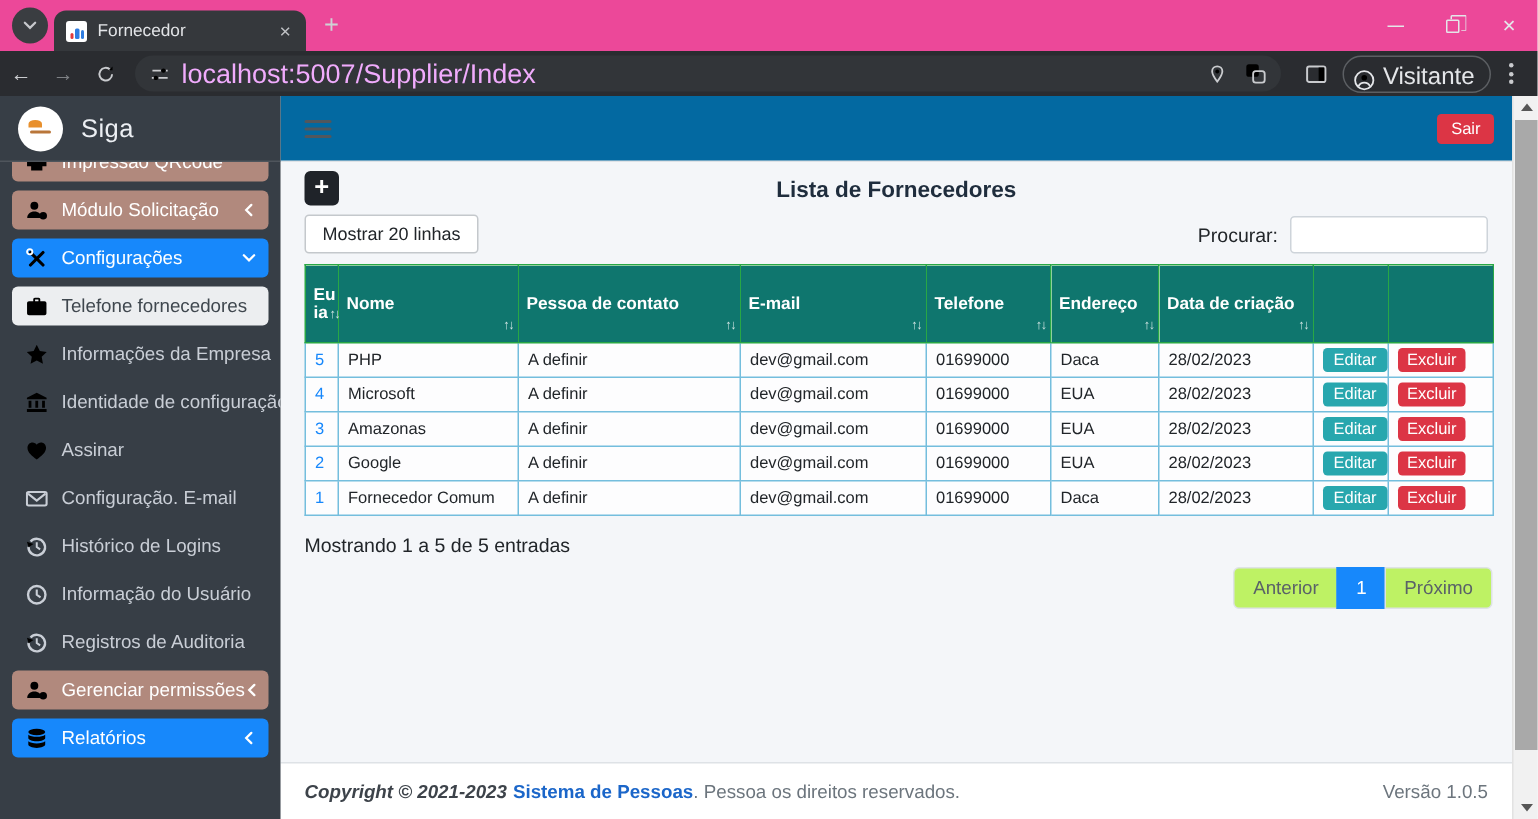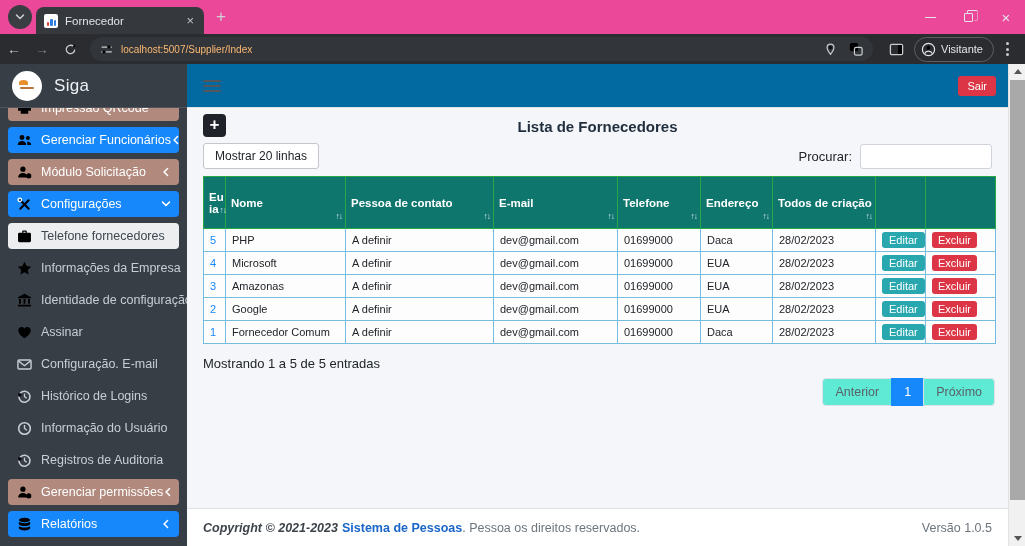--- a/index.html
+++ b/index.html
@@ -30,27 +30,27 @@
   .ic-restore::before { content:""; position:absolute; left:2px; top:-4px; width:9px; height:9px;
     border:1px solid #e4e6e9; border-radius:1px; clip-path:polygon(0 0,100% 0,100% 100%,70% 100%,70% 30%,0 30%); }
   .ic-x { font-size:15px; line-height:1; }
   .ic-x::before { content:"\00D7"; }
   .toolbar { height:30px; background:#2a2c30; display:flex; align-items:center; }
   .navbtn { color:#c9cbce; font-size:14px; width:28px; text-align:center; }
   .navbtn.dim { color:#7e8185; }
   .arr-back::before { content:"\2190"; }
   .arr-fwd::before { content:"\2192"; }
   .omnibox { height:24px; background:#323539; border-radius:12px; flex:1; margin:0 6px 0 6px;
-    display:flex; align-items:center; padding:0 10px; color:#fdba74; font-size:10px; max-width:800px; }
+    display:flex; align-items:center; padding:0 10px; color:#f0abfc; font-size:18px; max-width:800px; }
   .omni-url { flex:1; margin-left:8px; white-space:nowrap; }
   .omni-ic { color:#c9cbce; display:flex; align-items:center; margin-left:12px; }
   .right-ics { display:flex; align-items:center; margin-left:auto; margin-right:6px; }
   .sidepanel { color:#c9cbce; margin:0 10px; display:flex; }
-  .profile { height:25px; border:1px solid #5c5f63; border-radius:13px; display:flex; align-items:center;
-    padding:0 10px 0 6px; color:#e4e6e9; font-size:11px; gap:5px; }
+  .profile { height:25px; border:1px solid #5c5f63; border-radius:13px; display:flex; align-items:flex-end;
+    padding:0 10px 0 6px; color:#e4e6e9; font-size:16px; gap:5px; }
   .kebab { display:flex; flex-direction:column; gap:2.5px; margin:0 10px 0 12px; }
   .kebab i { width:3px; height:3px; border-radius:50%; background:#c9cbce; }
 
   
   .app { position:absolute; top:64px; left:0; width:1025px; bottom:0; }
 
   
   .sidebar { position:absolute; left:0; top:0; bottom:0; width:187px; background:#373e46; z-index:3; }
   .brand { height:44px; display:flex; align-items:center; padding:0 12px; border-bottom:1px solid rgba(255,255,255,.12); }
   .brand-logo { width:30px; height:30px; border-radius:50%; background:#fff; margin-right:12px; position:relative; }
@@ -99,21 +99,21 @@
   th .sort { position:absolute; right:3px; bottom:7px; font-size:8.5px; letter-spacing:-1px; color:rgba(255,255,255,.8); }
   th .sort::before { content:"\2191\2193"; }
   th.idc .sort { position:static; margin-left:1px; }
   td { background:#fdfdfe; border:1px solid #74bedd; font-size:11px; color:#212529; padding:3px 6px; height:21px; }
   td.idc { color:#1687fb; }
   .btn-edit { background:#28a7ae; color:#fff; border:none; border-radius:3px; font-size:11px; padding:2px 7px; }
   .btn-del  { background:#dc3545; color:#fff; border:none; border-radius:3px; font-size:11px; padding:2px 6px; }
 
   .showing { margin-top:12px; font-size:13px; color:#212529; }
   .pagi { display:flex; justify-content:flex-end; margin-top:7px; width:792px; }
-  .pg { background:#5eead4; border:1px solid #dee2e6; color:#5a6268; font-size:12.5px; padding:6px 12px; margin-left:-1px; }
+  .pg { background:#bef264; border:1px solid #dee2e6; color:#5a6268; font-size:12.5px; padding:6px 12px; margin-left:-1px; }
   .pg:first-child { border-radius:4px 0 0 4px; margin-left:0; }
   .pg:last-child { border-radius:0 4px 4px 0; }
   .pg.active { background:#1788fb; border-color:#1788fb; color:#fff; }
 
   
   .footer { height:38px; background:#fff; border-top:1px solid #dee2e6; flex:none;
     display:flex; align-items:center; padding:0 16px; font-size:12.5px; }
   .fc-pre { font-weight:bold; color:#3d434a;font-style:italic; }
   .fc-brand { font-weight:bold; color:#1b66c9; margin-left:4px; }
   .fc-rights { color:#6c757d; }
@@ -298,31 +298,20 @@
     <div class="brand">
       <span class="brand-logo"></span>
       <span class="brand-name">Siga</span>
     </div>
     <div class="menu">
       <div class="mi tan cut">
         <svg>
             <use href="#i-print"></use>
           </svg>
         <span>Impressão QRcode</span>
-      </div>
-      <div class="mi blue">
-        <svg>
-            <use href="#i-users"></use>
-          </svg>
-        <span>Gerenciar Funcionários</span>
-        <span class="chev">
-            <svg>
-              <use href="#i-chev-left"></use>
-            </svg>
-          </span>
       </div>
       <div class="mi tan">
         <svg>
             <use href="#i-user-badge"></use>
           </svg>
         <span>Módulo Solicitação</span>
         <span class="chev">
             <svg>
               <use href="#i-chev-left"></use>
             </svg>
@@ -447,21 +436,21 @@
             <col style="width:70px">
           </colgroup>
         <thead>
           <tr>
             <th class="idc"><span>Eu ia</span><span class="sort"></span></th>
             <th class="nw"><span>Nome</span><span class="sort"></span></th>
             <th class="nw"><span>Pessoa de contato</span><span class="sort"></span></th>
             <th class="nw"><span>E-mail</span><span class="sort"></span></th>
             <th class="nw"><span>Telefone</span><span class="sort"></span></th>
             <th class="nw"><span>Endereço</span><span class="sort"></span></th>
-            <th class="nw"><span>Todos de criação</span><span class="sort"></span></th>
+            <th class="nw"><span>Data de criação</span><span class="sort"></span></th>
             <th></th>
             <th></th>
           </tr>
         </thead>
         <tbody>
           <tr>
             <td class="idc">5</td>
             <td>PHP</td>
             <td>A definir</td>
             <td>dev@gmail.com</td>

